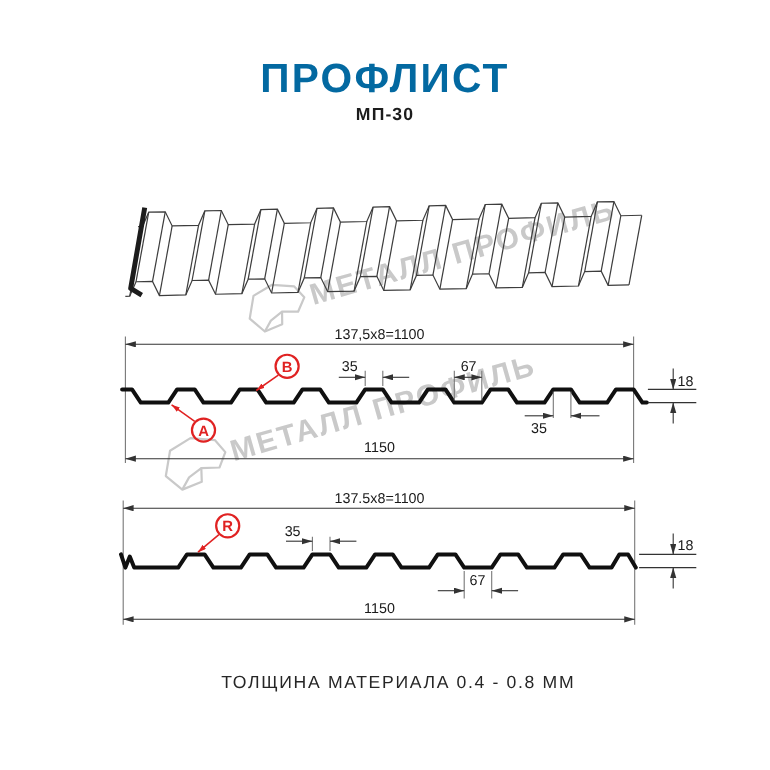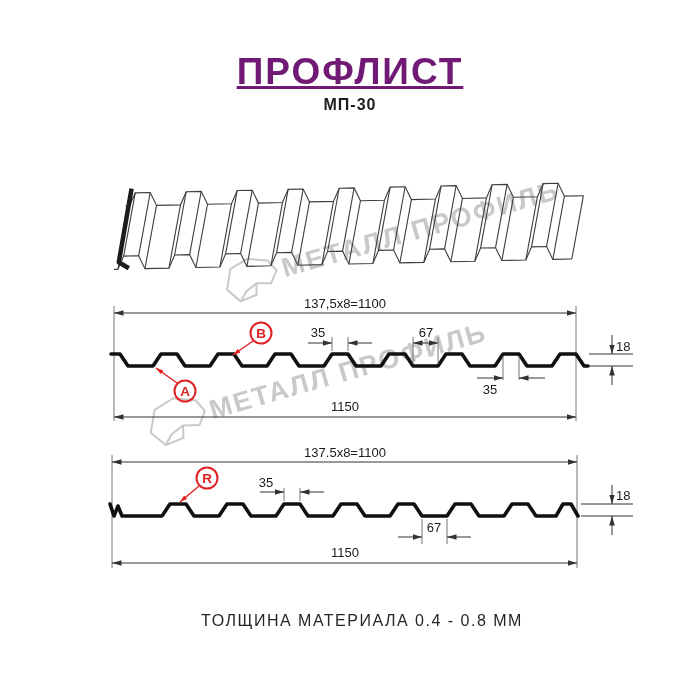--- a/index.html
+++ b/index.html
@@ -5,21 +5,21 @@
   :root{
     --accent:#e02222;
     --line-dark:#1a1a1a;
     --line-thin:#444444;
     --wm:#c9c9c9;
   }
   html,body{margin:0;padding:0;background:#fff;}
   .canvas{position:relative;width:700px;height:700px;background:#fff;overflow:hidden;
           font-family:"Liberation Sans",sans-serif;}
   .hdr{position:absolute;top:52px;left:0;width:700px;text-align:center;}
-  .title{font-size:37px;font-weight:800;letter-spacing:2px;color:#701a75;line-height:1.1;text-decoration:underline;}
+  .title{font-size:37px;font-weight:800;letter-spacing:2px;color:#0369a1;line-height:1.1;}
   .subtitle{margin-top:3px;font-size:16px;font-weight:600;letter-spacing:1px;color:#1c1c1c;}
   .footer{position:absolute;top:612px;left:0;width:700px;text-align:center;
           font-size:16px;font-weight:500;letter-spacing:1.5px;color:#262626;padding-left:12px;}
   svg#drawing{position:absolute;left:0;top:0;}
   .profile{stroke:#101010;stroke-width:3.6;fill:none;stroke-linejoin:round;stroke-linecap:round;}
   .ext{stroke:#777;stroke-width:1;fill:none;}
   .dimline{stroke:#333;stroke-width:1;fill:none;}
   .tline{stroke:#3d3d3d;stroke-width:1.1;fill:none;}
   .cutedge{stroke:#1c1c1c;stroke-width:4.5;fill:none;stroke-linecap:square;stroke-linejoin:round;}
   .dim{font-family:"Liberation Sans",sans-serif;font-size:13px;fill:var(--line-dark);}

